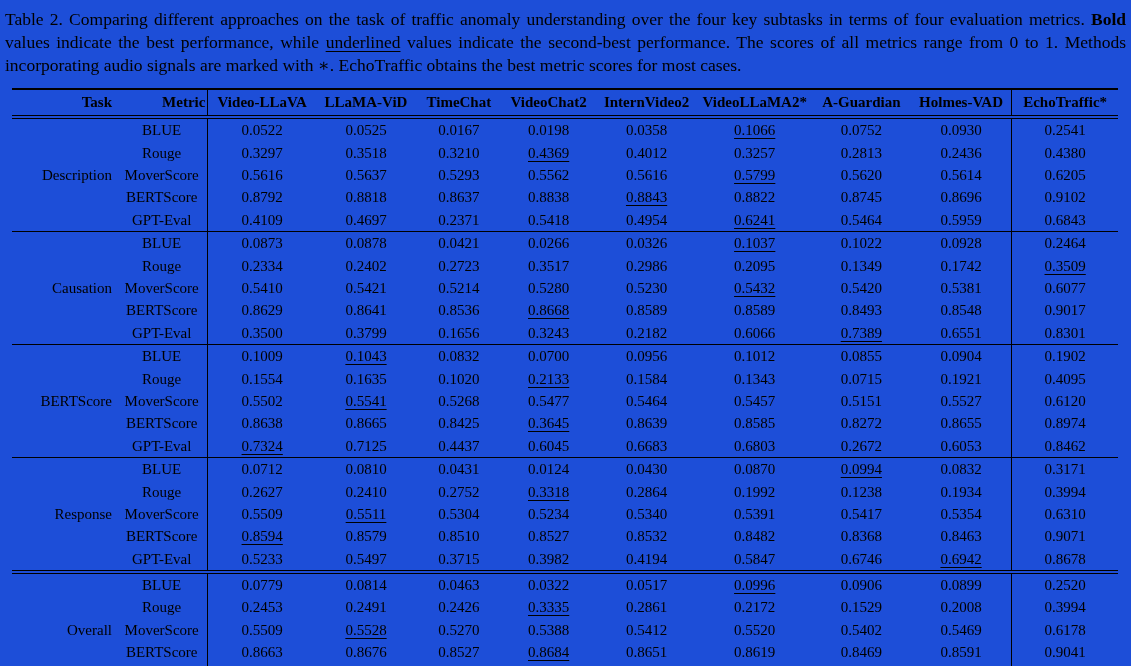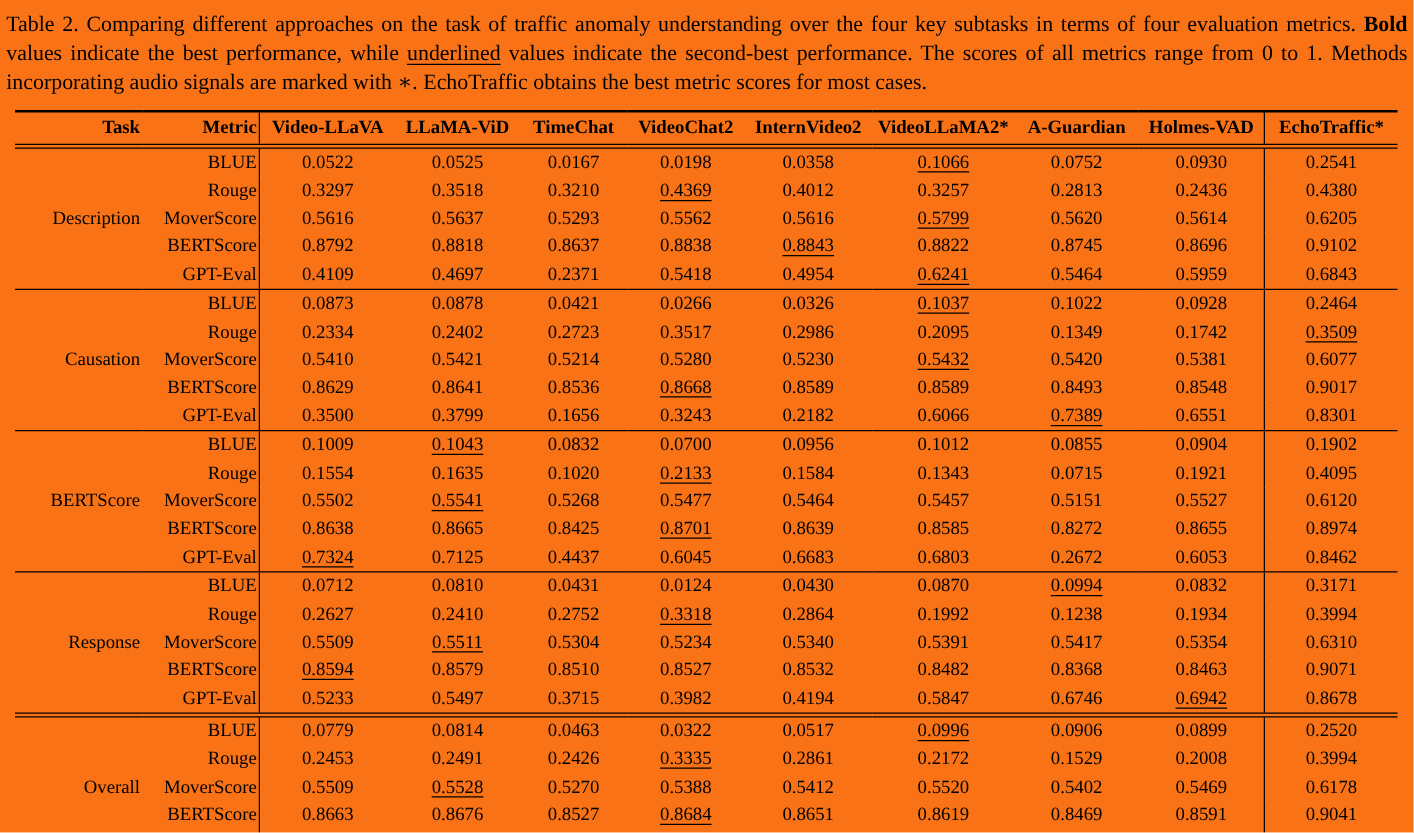--- a/index.html
+++ b/index.html
@@ -7,21 +7,21 @@
     padding: 0;
     background: #ffffff;
     color: #000000;
     font-family: "Liberation Serif", "DejaVu Serif", serif;
   }
   .page {
     width: 1131px;
     height: 666px;
     box-sizing: border-box;
     overflow: hidden;
-    background: #f97316;
+    background: #1d4ed8;
   }
   .caption {
     margin: 8px 5px 11px 5px;
     font-size: 17.5px;
     line-height: 1.32;
     text-align: justify;
   }
   .cap-bold { font-weight: bold; }
   .cap-underline { text-decoration: underline; text-underline-offset: 3px; }
 
@@ -50,21 +50,21 @@
     line-height: 1.36;
     white-space: nowrap;
     overflow: hidden;
   }
   td.task {
     text-align: right;
     padding-left: 6px;
     vertical-align: middle;
   }
   td.metric {
-    text-align: right;
+    text-align: center;
     padding-left: 4px;
   }
   td.val { text-align: center; }
   td.best { font-weight: normal; }
   td.second { text-decoration: underline; text-underline-offset: 3px; }
 
   tr.sep-single > td { border-bottom: 1.5px solid #000; }
   tr.sep-double > td { border-bottom: 4px double #000; }
   td.task.sep-single-cell { border-bottom: 1.5px solid #000; }
   td.task.sep-double-cell { border-bottom: 4px double #000; }
@@ -266,21 +266,21 @@
           <td class="val">0.5457</td>
           <td class="val">0.5151</td>
           <td class="val">0.5527</td>
           <td class="val vline best">0.6120</td>
         </tr>
         <tr>
           <td class="metric">BERTScore</td>
           <td class="val vline">0.8638</td>
           <td class="val">0.8665</td>
           <td class="val">0.8425</td>
-          <td class="val second">0.8701</td>
+          <td class="val second">0.3645</td>
           <td class="val">0.8639</td>
           <td class="val">0.8585</td>
           <td class="val">0.8272</td>
           <td class="val">0.8655</td>
           <td class="val vline best">0.8974</td>
         </tr>
         <tr class="sep-single">
           <td class="metric">GPT-Eval</td>
           <td class="val vline second">0.7324</td>
           <td class="val">0.7125</td>

